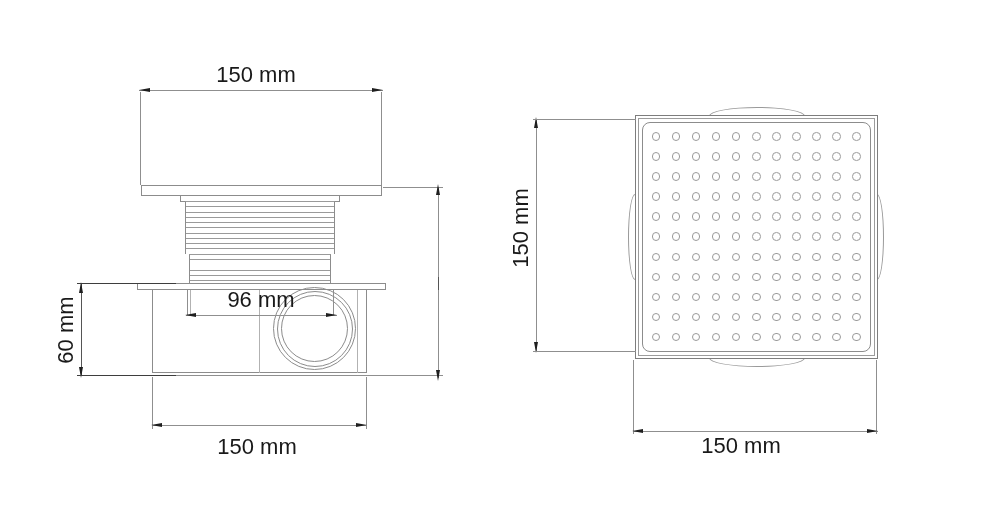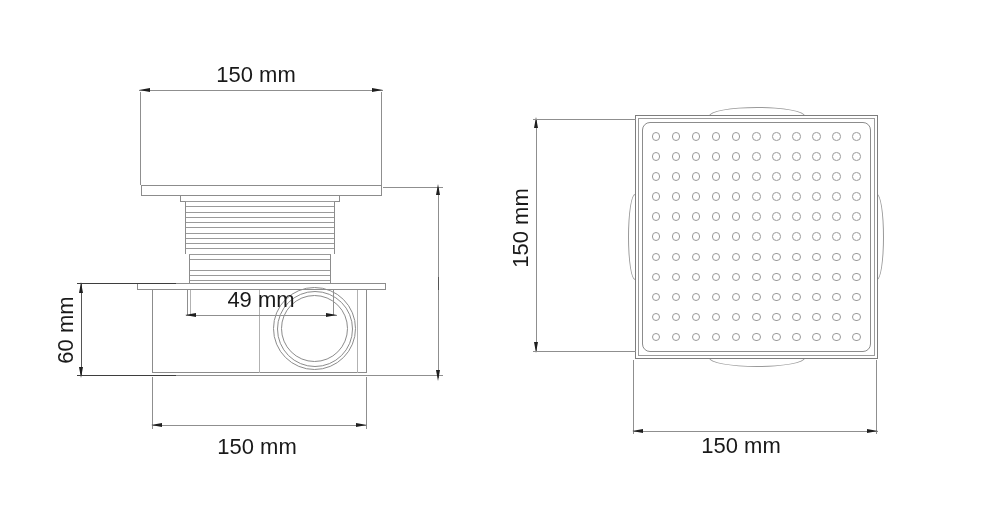--- a/index.html
+++ b/index.html
@@ -84,21 +84,21 @@
     <div class="ln v faint" style="left:259px;top:290px;height:83px;"></div>
     <div class="ln v faint" style="left:357px;top:290px;height:83px;"></div>
     <div class="ln v" style="left:187px;top:290px;height:26px;"></div>
     <div class="ln v faint" style="left:190px;top:290px;height:26px;"></div>
     <div class="ln v" style="left:333px;top:290px;height:25px;"></div>
 
     <div class="ring" style="left:273px;top:287px;width:83px;height:83px;"></div>
     <div class="ring" style="left:276.5px;top:290.5px;width:76px;height:76px;"></div>
     <div class="ring" style="left:281px;top:295px;width:67px;height:67px;"></div>
 
-    <span class="lbl" style="left:261px;top:300px;">49 mm</span>
+    <span class="lbl" style="left:261px;top:300px;">96 mm</span>
     <div class="ln h" style="left:186px;top:315px;width:151px;"></div>
     <div class="ar ar-l" style="left:185px;top:313px;"></div>
     <div class="ar ar-r" style="left:326px;top:313px;"></div>
 
     <span class="lbl rot" style="left:66px;top:330px;">60 mm</span>
     <div class="ln v mid" style="left:81px;top:284px;height:92px;"></div>
     <div class="ar ar-u" style="left:79px;top:282px;"></div>
     <div class="ar ar-d" style="left:79px;top:367px;"></div>
     <div class="ln h dark" style="left:77px;top:283px;width:99px;"></div>
     <div class="ln h dark" style="left:77px;top:375px;width:99px;"></div>

